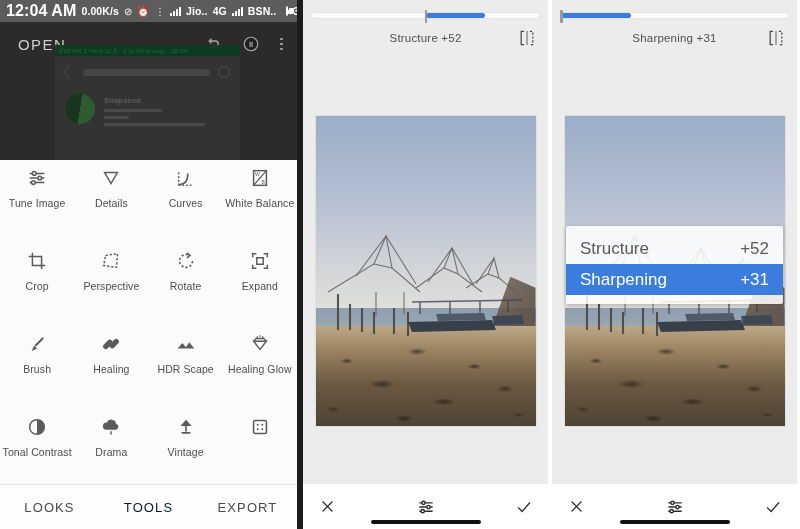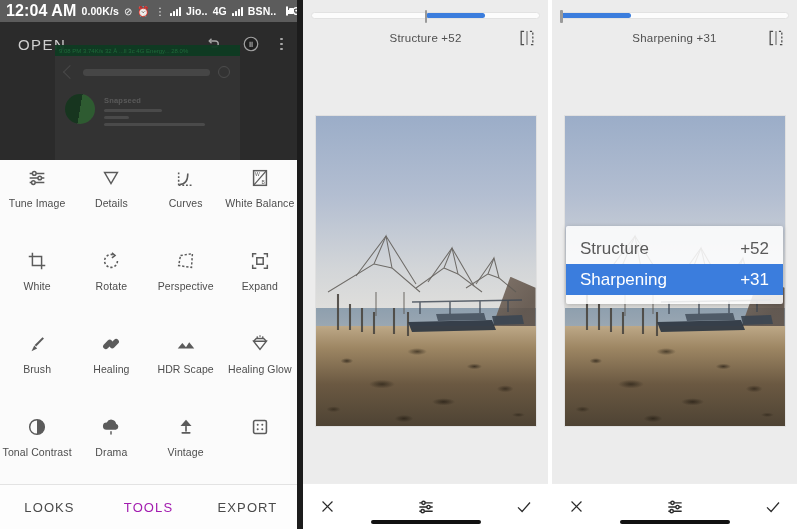--- a/index.html
+++ b/index.html
@@ -95,21 +95,21 @@
   }
   .ticon { width:24px; height:24px; display:flex; align-items:center; justify-content:center; color:#5b5b5b; }
   .ticon svg { display:block; }
 
   .tabbar {
     position:absolute; left:0; right:0; bottom:0; height:45px;
     background:#fdfdfd; border-top:1px solid #e3e3e3;
     display:flex; align-items:center;
   }
   .tabbar .tab { flex:1; text-align:center; font-size:13px; letter-spacing:1.1px; color:#4a4a4a; }
-  .tabbar .tab.active { color:#a21caf; }
+  .tabbar .tab.active { color:#0f172a; }
 
   
   .epanel {
     position:relative; height:529px; background:#ececec;
     display:flex; flex-direction:column; flex:0 0 245px; width:245px; overflow:hidden;
   }
   .sep-white { width:4px;height:529px;background:#ffffff;flex:0 0 4px; }
 
   .slider-area { height:62px; padding:12px 8px 0 8px; position:relative; }
   .track {
@@ -308,40 +308,40 @@
           <span class="tlabel">White Balance</span>
         </div>
 
         <div class="tool">
           <span class="ticon">
             <svg width="22" height="22" viewBox="0 0 24 24" stroke="#5b5b5b" stroke-width="1.6" fill="none">
               <path d="M7 3v14h14"></path>
                 <path d="M3 7h14v14"></path>
             </svg>
           </span>
-          <span class="tlabel">White</span>
+          <span class="tlabel">Crop</span>
+        </div>
+
+        <div class="tool">
+          <span class="ticon">
+            <svg width="22" height="22" viewBox="0 0 24 24" stroke="#5b5b5b" stroke-width="1.6" fill="none">
+              <path d="M6 6 19 4 18 19 4 17z" stroke-dasharray="2.5 2"></path>
+            </svg>
+          </span>
+          <span class="tlabel">Perspective</span>
         </div>
 
         <div class="tool">
           <span class="ticon">
             <svg width="22" height="22" viewBox="0 0 24 24" stroke="#5b5b5b" stroke-width="1.7" fill="none">
               <path d="M19 12a7 7 0 1 1-3.2-5.9" stroke-dasharray="2.4 2.2"></path>
               <path d="M13 3.2 16.4 6 13 8.6"></path>
             </svg>
           </span>
           <span class="tlabel">Rotate</span>
-        </div>
-
-        <div class="tool">
-          <span class="ticon">
-            <svg width="22" height="22" viewBox="0 0 24 24" stroke="#5b5b5b" stroke-width="1.6" fill="none">
-              <path d="M6 6 19 4 18 19 4 17z" stroke-dasharray="2.5 2"></path>
-            </svg>
-          </span>
-          <span class="tlabel">Perspective</span>
         </div>
 
         <div class="tool">
           <span class="ticon">
             <svg width="22" height="22" viewBox="0 0 24 24" stroke="#5b5b5b" stroke-width="1.6" fill="none">
               <path d="M4 8V4h4M16 4h4v4M20 16v4h-4M8 20H4v-4"></path>
               <path d="M8.5 8.5h7v7h-7z"></path>
             </svg>
           </span>
           <span class="tlabel">Expand</span>

